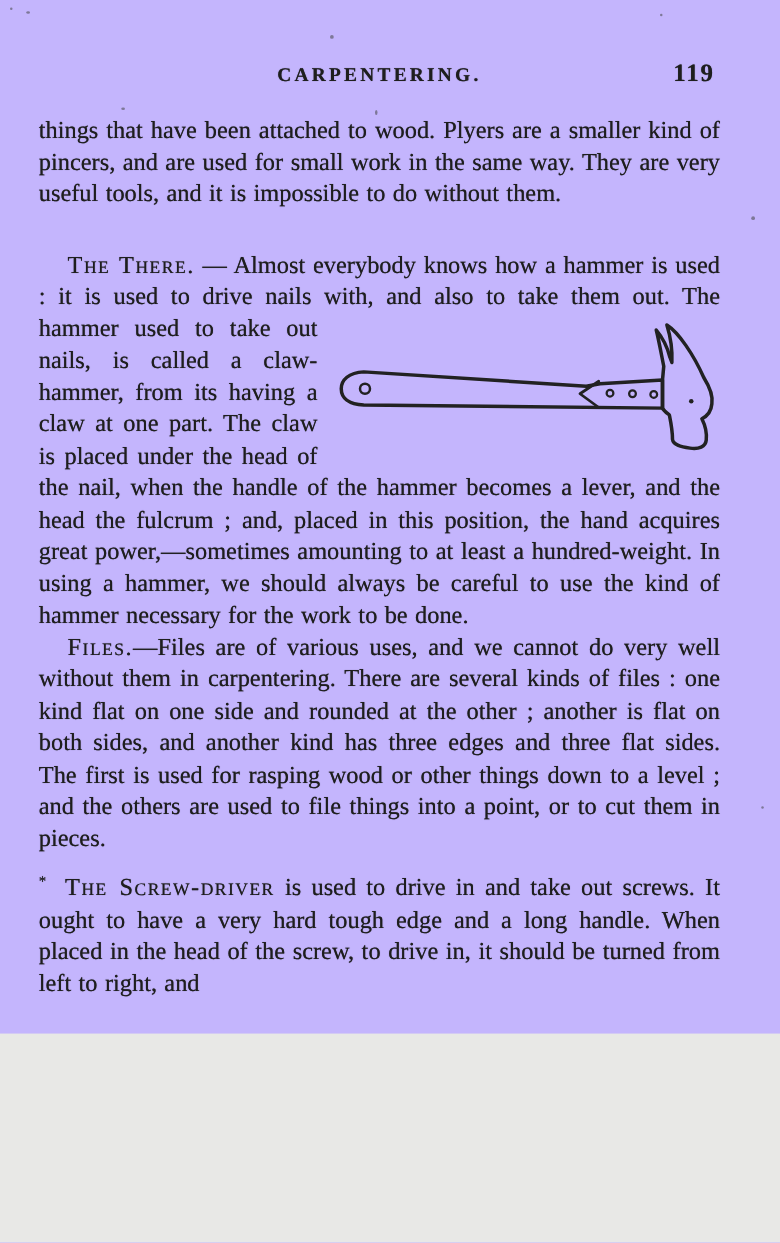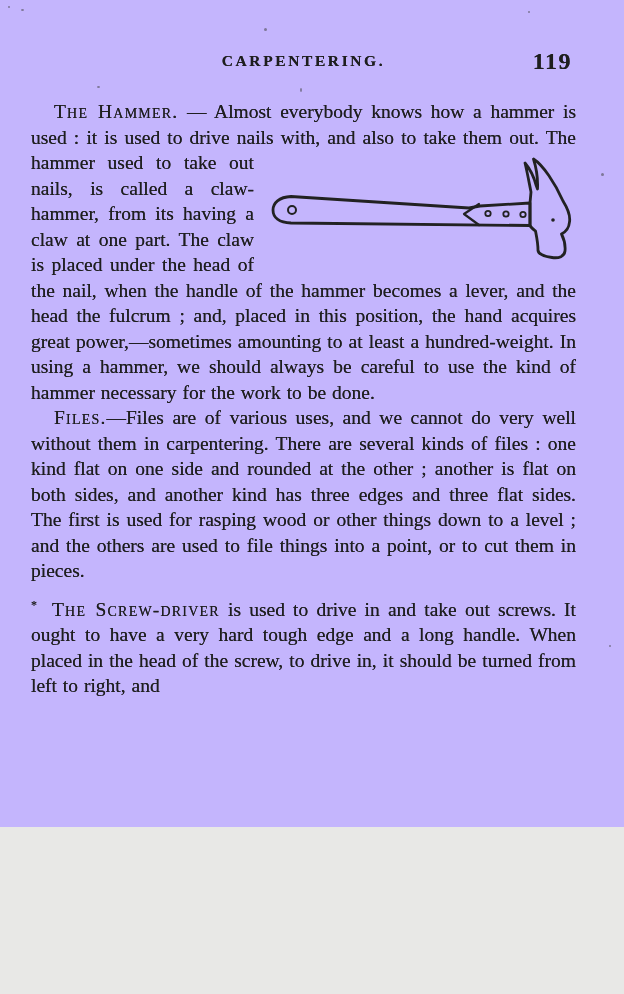--- a/index.html
+++ b/index.html
@@ -15,21 +15,21 @@
 
   .running-header { position:relative; height:16px; }
   .running-title {
     position:absolute; left:0; right:0; top:0;
     text-align:center;
     font-size:15.5px; font-weight:bold; letter-spacing:2.6px;
     text-shadow:0 0 0.6px rgba(25,25,25,0.8);
   }
   .page-number {
     position:absolute; right:4px; top:-4px;
-    font-size:24px; font-weight:bold; letter-spacing:1.5px;
+    font-size:20px; font-weight:bold; letter-spacing:1.5px;
     text-shadow:0 0 0.6px rgba(25,25,25,0.8);
   }
 
   .para {
     font-size:19.5px; line-height:25.5px;
     text-align:justify; text-justify:inter-word;
     margin:0;
     word-spacing:1px;
     text-shadow:0 0 0.55px rgba(28,28,28,0.85);
   }
@@ -74,22 +74,23 @@
   <div class="speck" style="left:601px;top:173px;width:3px; height:3px;"></div>
   <div class="speck" style="left:609px;top:645px;width:2px; height:2px;"></div>
 
   <div class="content">
 
     <div class="running-header">
       <div class="running-title">CARPENTERING.</div>
       <div class="page-number">119</div>
     </div>
 
+    <p class="para p1"><span>things that have been attached to wood.  Plyers are a smaller kind of pincers, and are used for small work in the same way.  They are very useful tools, and it is impossible to do without them.</span></p>
 
-    <p class="para p2"><span class="sc">The Hammer.</span><span> — Almost everybody knows how a hammer is used : it is used to drive nails with, and also </span><span class="fig">
+    <p class="para p2"><span class="sc">The There.</span><span> — Almost everybody knows how a hammer is used : it is used to drive nails with, and also </span><span class="fig">
         <svg viewBox="0 0 312 121" width="312" height="121" xmlns="http://www.w3.org/2000/svg" fill="none" stroke="#222222" stroke-linecap="round" stroke-linejoin="round">
 
           <path d="M27,44.5 C15,45 9,51 9,58 C9,65.5 15,70.5 27,71 L266,73.5 L266,51 L216,54 L205,56 Z" stroke-width="2.8"></path>
 
           <circle cx="28" cy="58" r="4" stroke-width="2"></circle>
 
           <path d="M215,52 L200,62 L215,73" stroke-width="2.2"></path>
 
           <circle cx="224" cy="61.5" r="2.7" stroke-width="1.8"></circle>
           <circle cx="242" cy="62" r="2.7" stroke-width="1.8"></circle>

